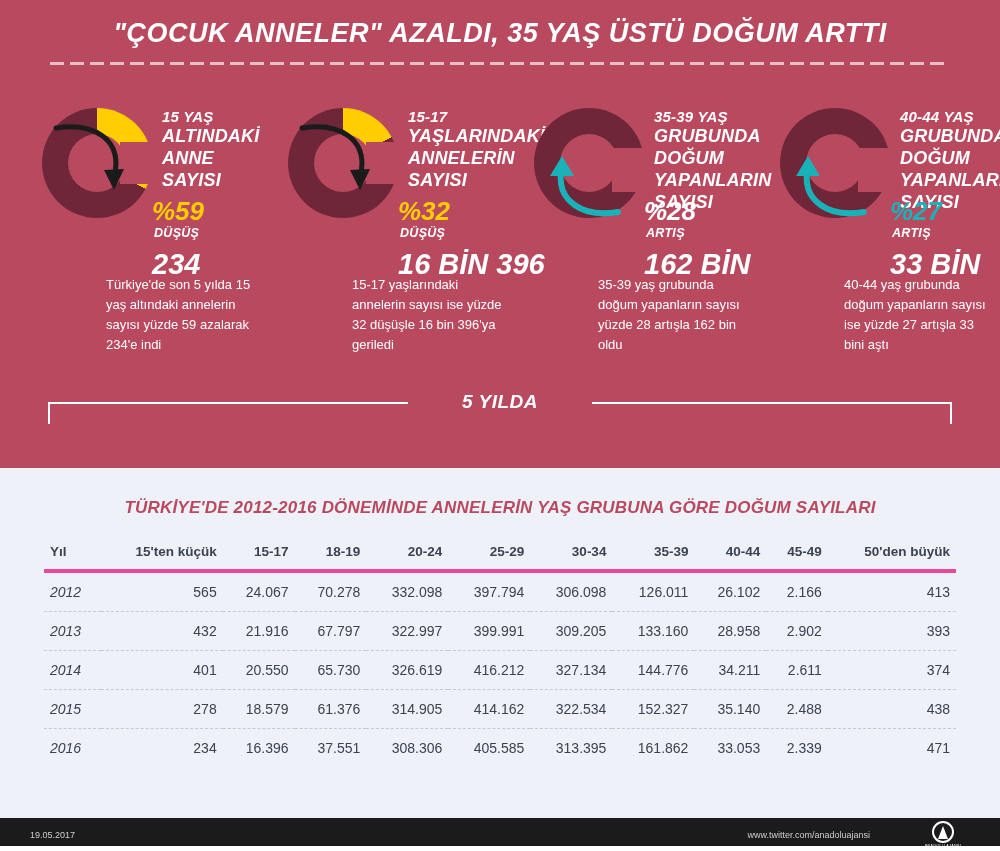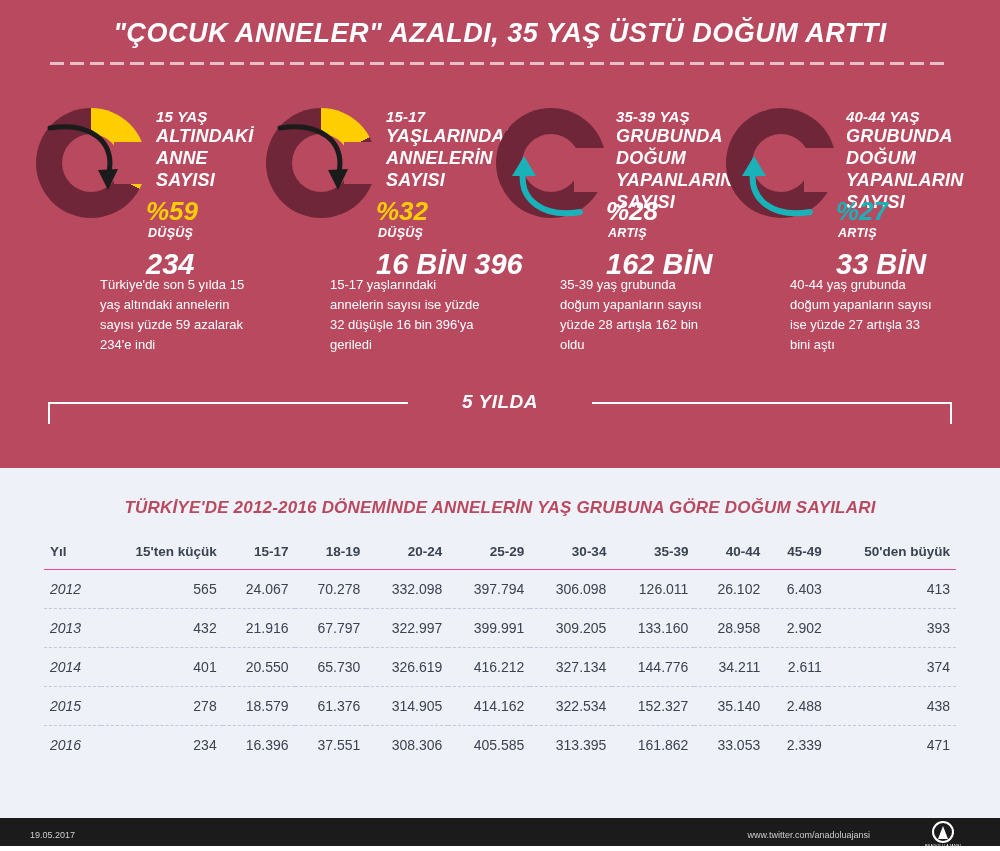--- a/index.html
+++ b/index.html
@@ -47,23 +47,24 @@
     display: block;
     height: 3px;
     width: 14px;
     background: rgba(255,255,255,0.65);
     flex: 0 0 14px;
   }
 
   
   .cols {
     position: absolute;
-    left: 28px; top: 100px;
+    left: 34px; top: 100px;
     width: 920px;
     display: flex;
+    gap: 16px;
   }
   .col {
     width: 230px;
     position: relative;
     padding-right: 14px;
   }
 
   .donut-wrap {
     position: relative;
     width: 230px;
@@ -214,21 +215,21 @@
   }
   thead th {
     font-size: 13.5px;
     font-weight: bold;
     color: #3b4250;
     padding: 6px 6px 10px 6px;
     text-align: right;
     white-space: nowrap;
   }
   thead th.first { text-align: left; }
-  thead tr { border-bottom: 1px solid #ec4899; }
+  thead tr { border-bottom: 4px solid #ec4899; }
   tbody td {
     padding: 11px 6px;
     text-align: right;
     white-space: nowrap;
   }
   tbody td.first { text-align: left; font-style: italic; }
   tbody tr { border-bottom: 1px dashed #c2c9da; }
   tbody tr:last-child { border-bottom: none; }
 
   
@@ -454,21 +455,21 @@
         <tr>
           <td class="first">2012</td>
           <td>565</td>
           <td>24.067</td>
           <td>70.278</td>
           <td>332.098</td>
           <td>397.794</td>
           <td>306.098</td>
           <td>126.011</td>
           <td>26.102</td>
-          <td>6.403</td>
+          <td>2.166</td>
           <td>413</td>
         </tr>
         <tr>
           <td class="first">2013</td>
           <td>432</td>
           <td>21.916</td>
           <td>67.797</td>
           <td>322.997</td>
           <td>399.991</td>
           <td>309.205</td>

